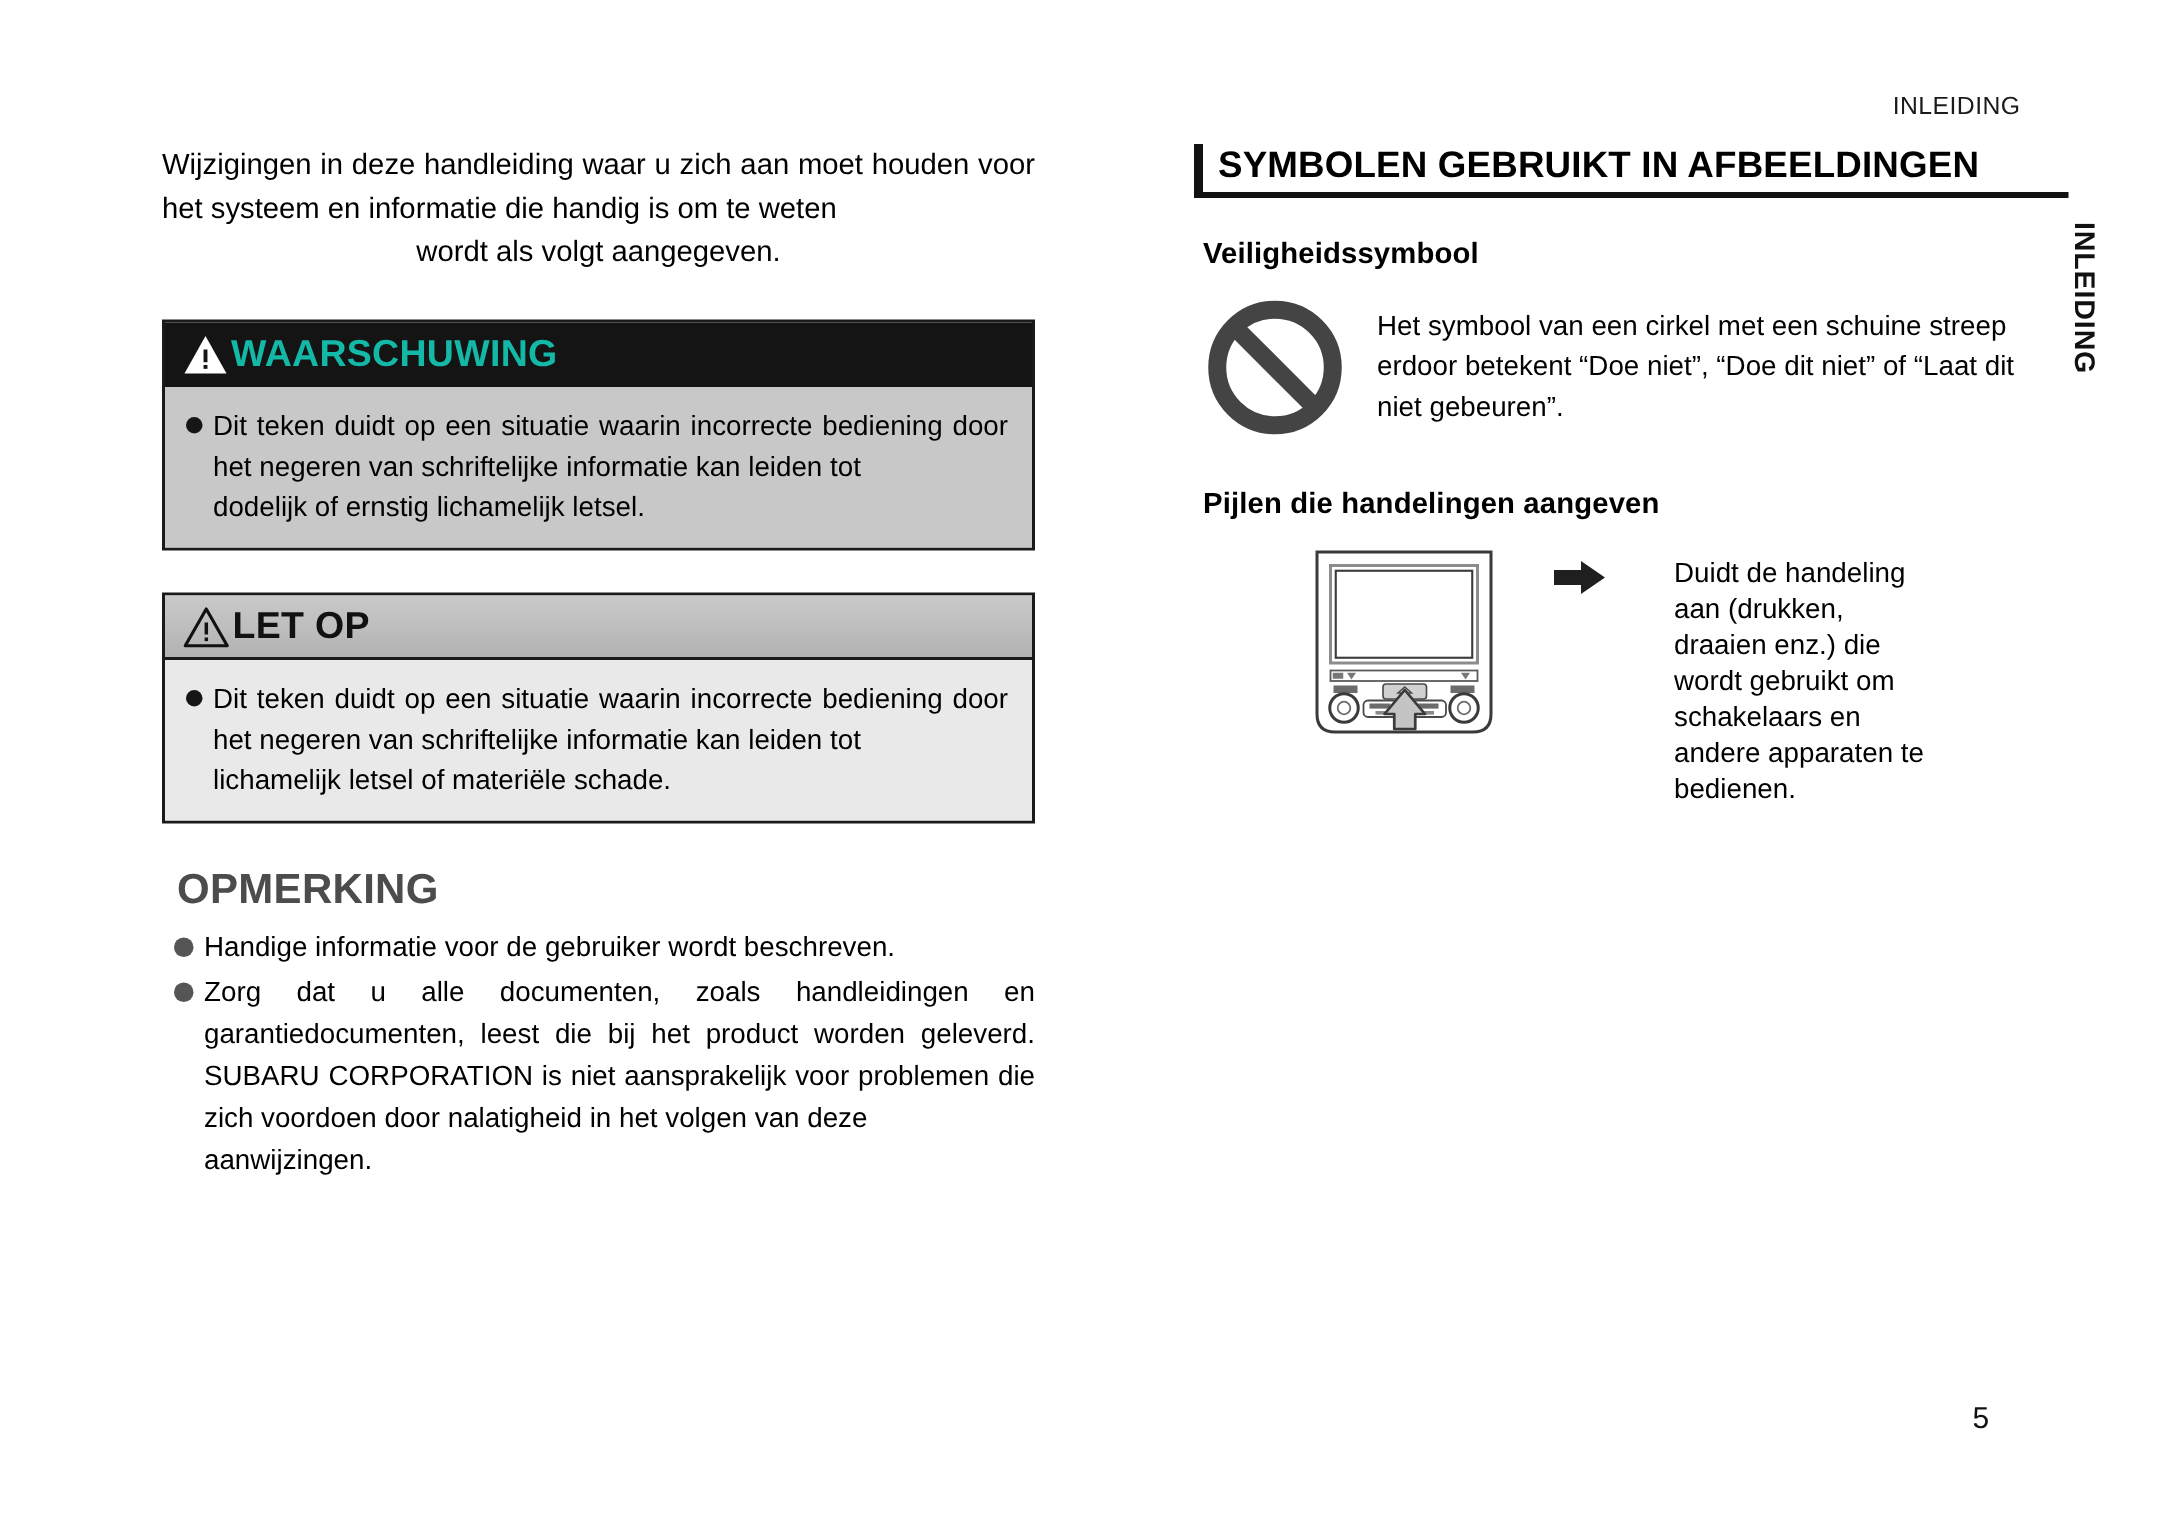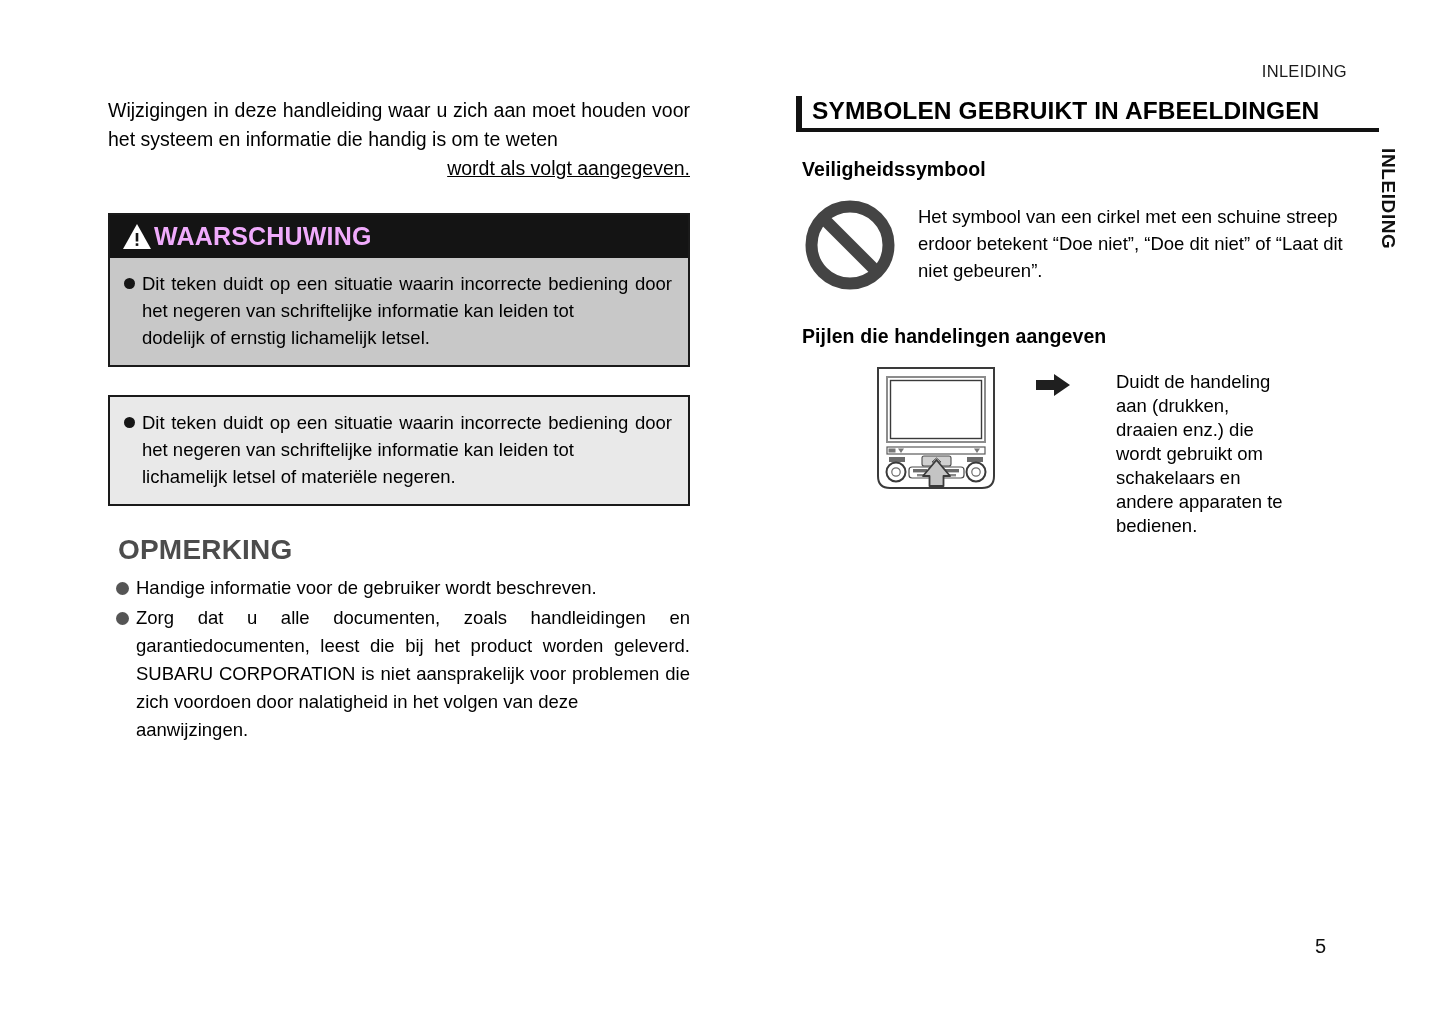--- a/index.html
+++ b/index.html
@@ -64,38 +64,38 @@
   }
 
   
   .intro {
     font-size: 19.5px;
     line-height: 29px;
     text-align: justify;
     text-justify: inter-word;
     margin: 0 0 30px 0;
   }
-  .intro .lastline { display:block; text-align:right;text-decoration:underline; }
+  .intro .lastline { display:block; text-align:center; }
 
   
   .notice-box {
     border: 2px solid #1a1a1a;
     margin-bottom: 28px;
     box-sizing: border-box;
   }
   .notice-head {
     display: flex;
     align-items: center;
     padding: 5px 0 5px 12px;
     box-sizing: border-box;
     height: 43px;
   }
   .notice-head.warning {
     background: #141414;
-    color: #f0abfc;
+    color: #14b8a6;
   }
   .notice-head.caution {
     background: linear-gradient(to bottom, #c9c9c9 0%, #bdbdbd 55%, #b2b2b2 100%);
     color: #111111;
     border-bottom: 2px solid #1a1a1a;
   }
   .notice-title {
     font-size: 25px;
     font-weight: bold;
     letter-spacing: .2px;
@@ -256,27 +256,35 @@
         <span class="bullet-text">
           <span>Dit teken duidt op een situatie waarin incorrecte bediening</span>
           <span>door het negeren van schriftelijke informatie kan leiden tot</span>
           <span class="lastline">dodelijk of ernstig lichamelijk letsel.</span>
         </span>
       </div>
     </div>
   </div>
 
   <div class="notice-box">
+    <div class="notice-head caution">
+      <svg class="tri-icon" width="31" height="28" viewBox="0 0 31 28">
+        <polygon points="15.5,2 29.5,26.5 1.5,26.5" fill="none" stroke="#111111" stroke-width="2.1" stroke-linejoin="round"></polygon>
+        <rect x="14.4" y="11" width="2.3" height="8" fill="#111111"></rect>
+        <rect x="14.4" y="21" width="2.3" height="2.4" fill="#111111"></rect>
+      </svg>
+      <span class="notice-title">LET OP</span>
+    </div>
     <div class="notice-body caution">
       <div class="bullet-item">
         <span class="bullet-dot"></span>
         <span class="bullet-text">
           <span>Dit teken duidt op een situatie waarin incorrecte bediening</span>
           <span>door het negeren van schriftelijke informatie kan leiden tot</span>
-          <span class="lastline">lichamelijk letsel of materiële negeren.</span>
+          <span class="lastline">lichamelijk letsel of materiële schade.</span>
         </span>
       </div>
     </div>
   </div>
 
   <div class="note-title">OPMERKING</div>
 
   <div class="note-list">
 
     <div class="bullet-item">

